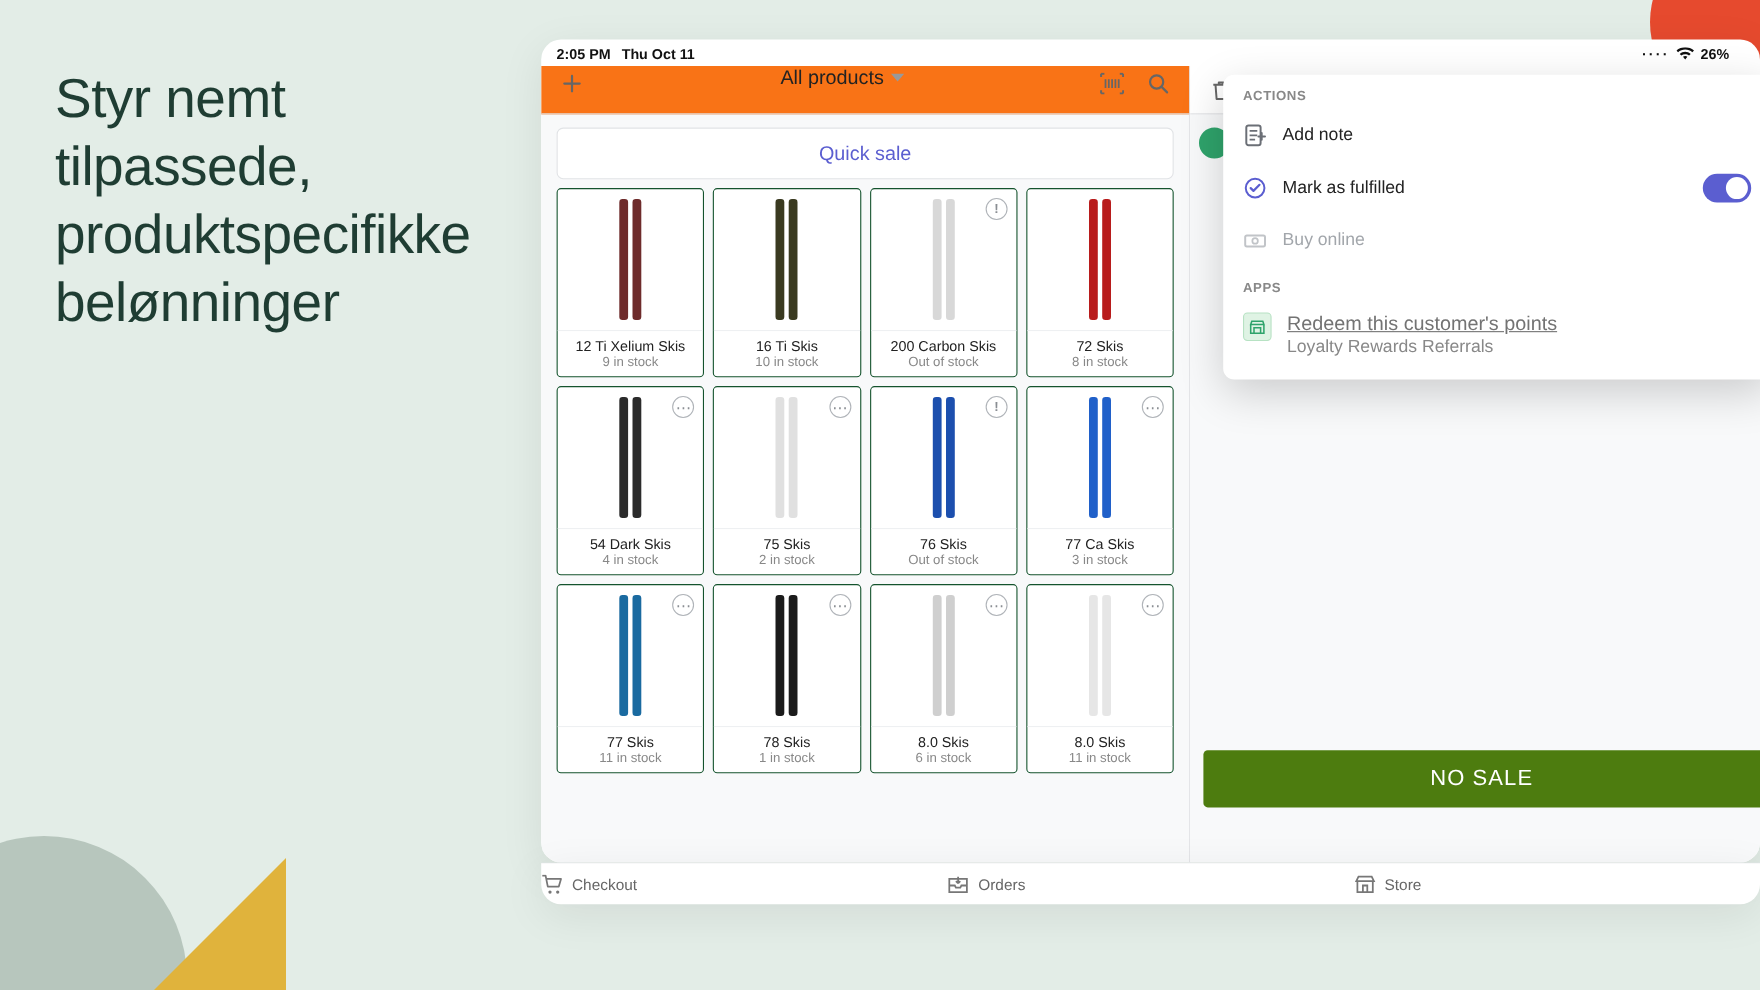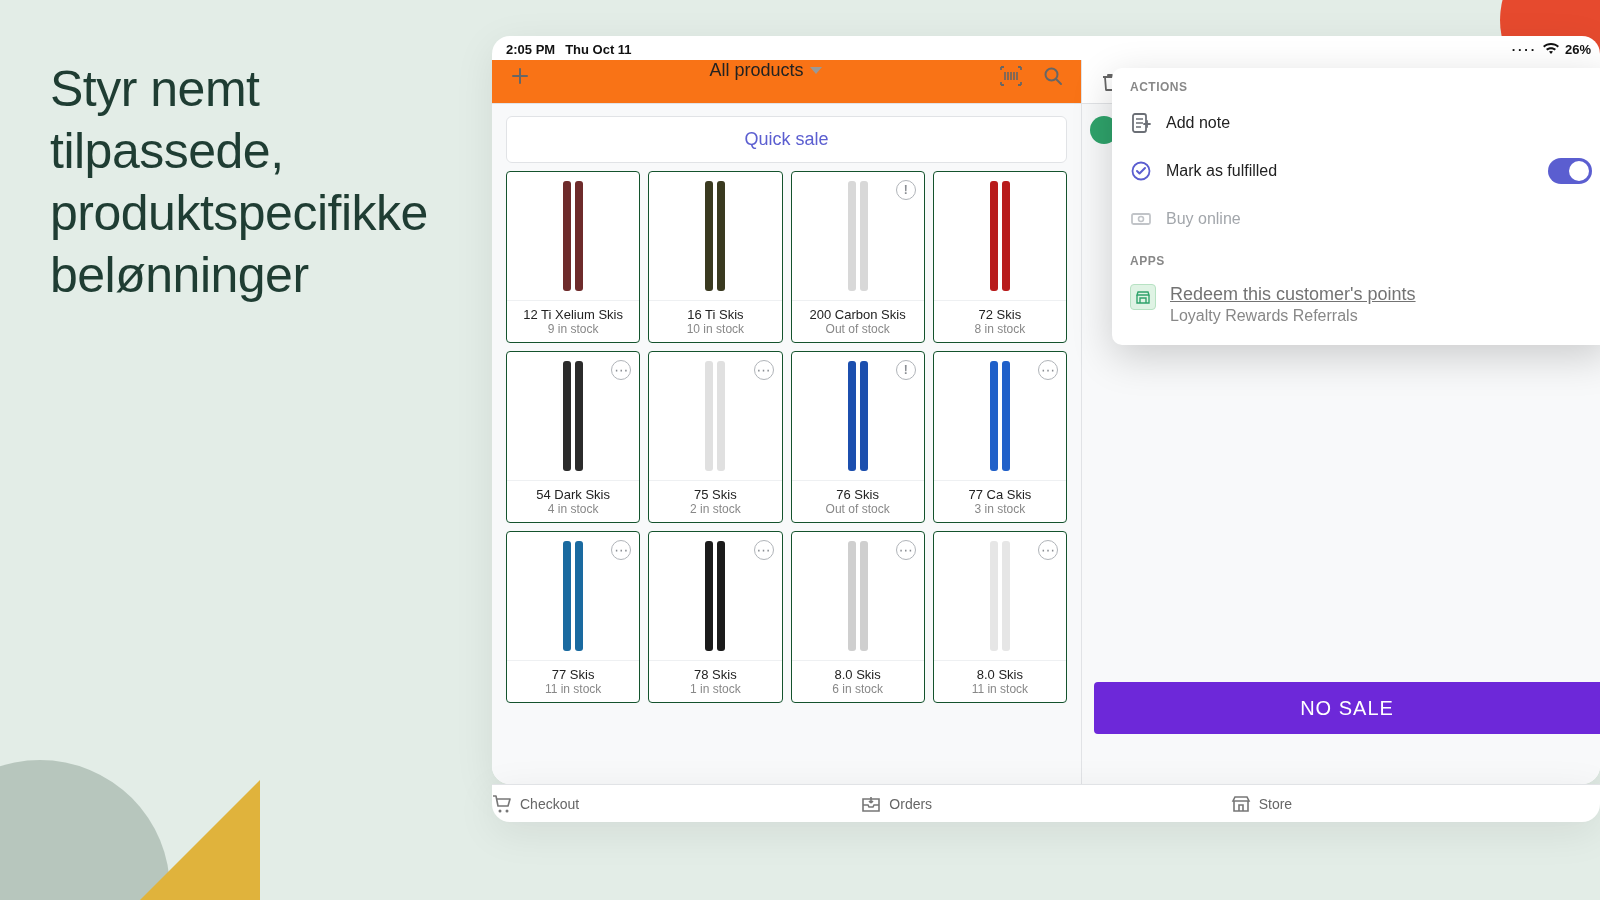--- a/index.html
+++ b/index.html
@@ -6,21 +6,21 @@
 body { width: 1600px; height: 900px; background: #e3ede7; position: relative; overflow: hidden; }
 
 .bg-red { position: absolute; top: -60px; right: -60px; width: 160px; height: 160px; border-radius: 50%; background: #e64a2e; }
 .bg-gray { position: absolute; bottom: -120px; left: -90px; width: 260px; height: 260px; border-radius: 50%; background: #b7c6bd; }
 .bg-yellow { position: absolute; bottom: -10px; left: 130px; width: 0; height: 0; border-left: 130px solid transparent; border-bottom: 130px solid #e0b33c; }
 
 .headline { position: absolute; left: 50px; top: 58px; width: 410px; color: #1f3d33; font-size: 50px; line-height: 1.24; font-weight: 500; letter-spacing: -0.5px; }
 
 .device { position: absolute; left: 492px; top: 36px; width: 1108px; height: 748px; background: #fff; border-radius: 18px; box-shadow: 0 10px 40px rgba(0,0,0,.08); overflow: hidden; display: flex; flex-direction: column; }
 
-.statusbar { height: 24px; padding: 2px 9px 0 14px; font-size: 13px; color: #111; display: flex; justify-content: space-between; align-items: center; }
+.statusbar { height: 24px; padding: 2px 28px 0 14px; font-size: 13px; color: #111; display: flex; justify-content: space-between; align-items: center; }
 .statusbar .left { display:flex; gap:10px; font-weight:600; }
 .statusbar .right { display:flex; gap:6px; align-items:center; font-weight:600; }
 .status-dots { letter-spacing: 2px; }
 
 .content { flex:1; display:flex; }
 
 .products-pane { width: 590px; border-right: 1px solid #e1e3e6; display:flex; flex-direction:column; background:#f8f9fa; }
 .cart-pane { flex:1; position:relative; background:#f8f9fa; }
 
 .topbar { height: 44px; background:#f97316; border-bottom:1px solid #e1e3e6; display:flex; align-items:flex-start; padding: 0 12px; }
@@ -49,21 +49,21 @@
 .footerbar .page { margin-left:auto; }
 
 .bottomnav { position:absolute; left:492px; top:784px; width:1108px; height:38px; background:#fff; border-top:1px solid #e1e3e6; border-radius:0 0 18px 18px; display:flex; align-items:center; box-shadow: 0 10px 40px rgba(0,0,0,.08); }
 .bottomnav .navitem { flex:1; display:flex; align-items:center; justify-content:flex-start; gap:8px; color:#666; font-size:14px; }
 
 
 .cart-top { height:44px; background:#fff; border-bottom:1px solid #e1e3e6; display:flex; align-items:center; padding:0 12px; }
 .cart-top .title { flex:1; text-align:center; font-size:18px; color:#222; }
 .avatar-hint { position:absolute; left:8px; top:56px; width:28px; height:28px; border-radius:50%; background:#2fa36b; }
 
-.no-sale { position:absolute; left:12px; right:0; bottom:50px; height:52px; background:#6d28d9; color:#fff; display:flex; align-items:center; justify-content:center; font-size:20px; letter-spacing:1px; border-radius:4px 0 0 4px; }
+.no-sale { position:absolute; left:12px; right:0; bottom:50px; height:52px; background:#4d7c0f; color:#fff; display:flex; align-items:center; justify-content:center; font-size:20px; letter-spacing:1px; border-radius:4px 0 0 4px; }
 
 
 .popover { position:absolute; top:8px; left:30px; right:-10px; background:#fff; border-radius:10px; box-shadow:0 12px 40px rgba(0,0,0,.18); padding-bottom:6px; }
 .popover .section-label { font-size:12px; color:#888; letter-spacing:0.5px; font-weight:600; padding:12px 18px 6px 18px; }
 .popover .row { display:flex; align-items:center; gap:14px; padding:12px 18px; font-size:16px; color:#222; }
 .popover .row.disabled { color:#a2a6ab; }
 .popover .icon { width:22px; height:22px; color:#6b6f76; flex-shrink:0; }
 .popover .row.disabled .icon { color:#c1c4c8; }
 .toggle { margin-left:auto; width:44px; height:26px; background:#5b5ed0; border-radius:13px; position:relative; }
 .toggle::after { content:""; position:absolute; right:3px; top:3px; width:20px; height:20px; background:#fff; border-radius:50%; }

